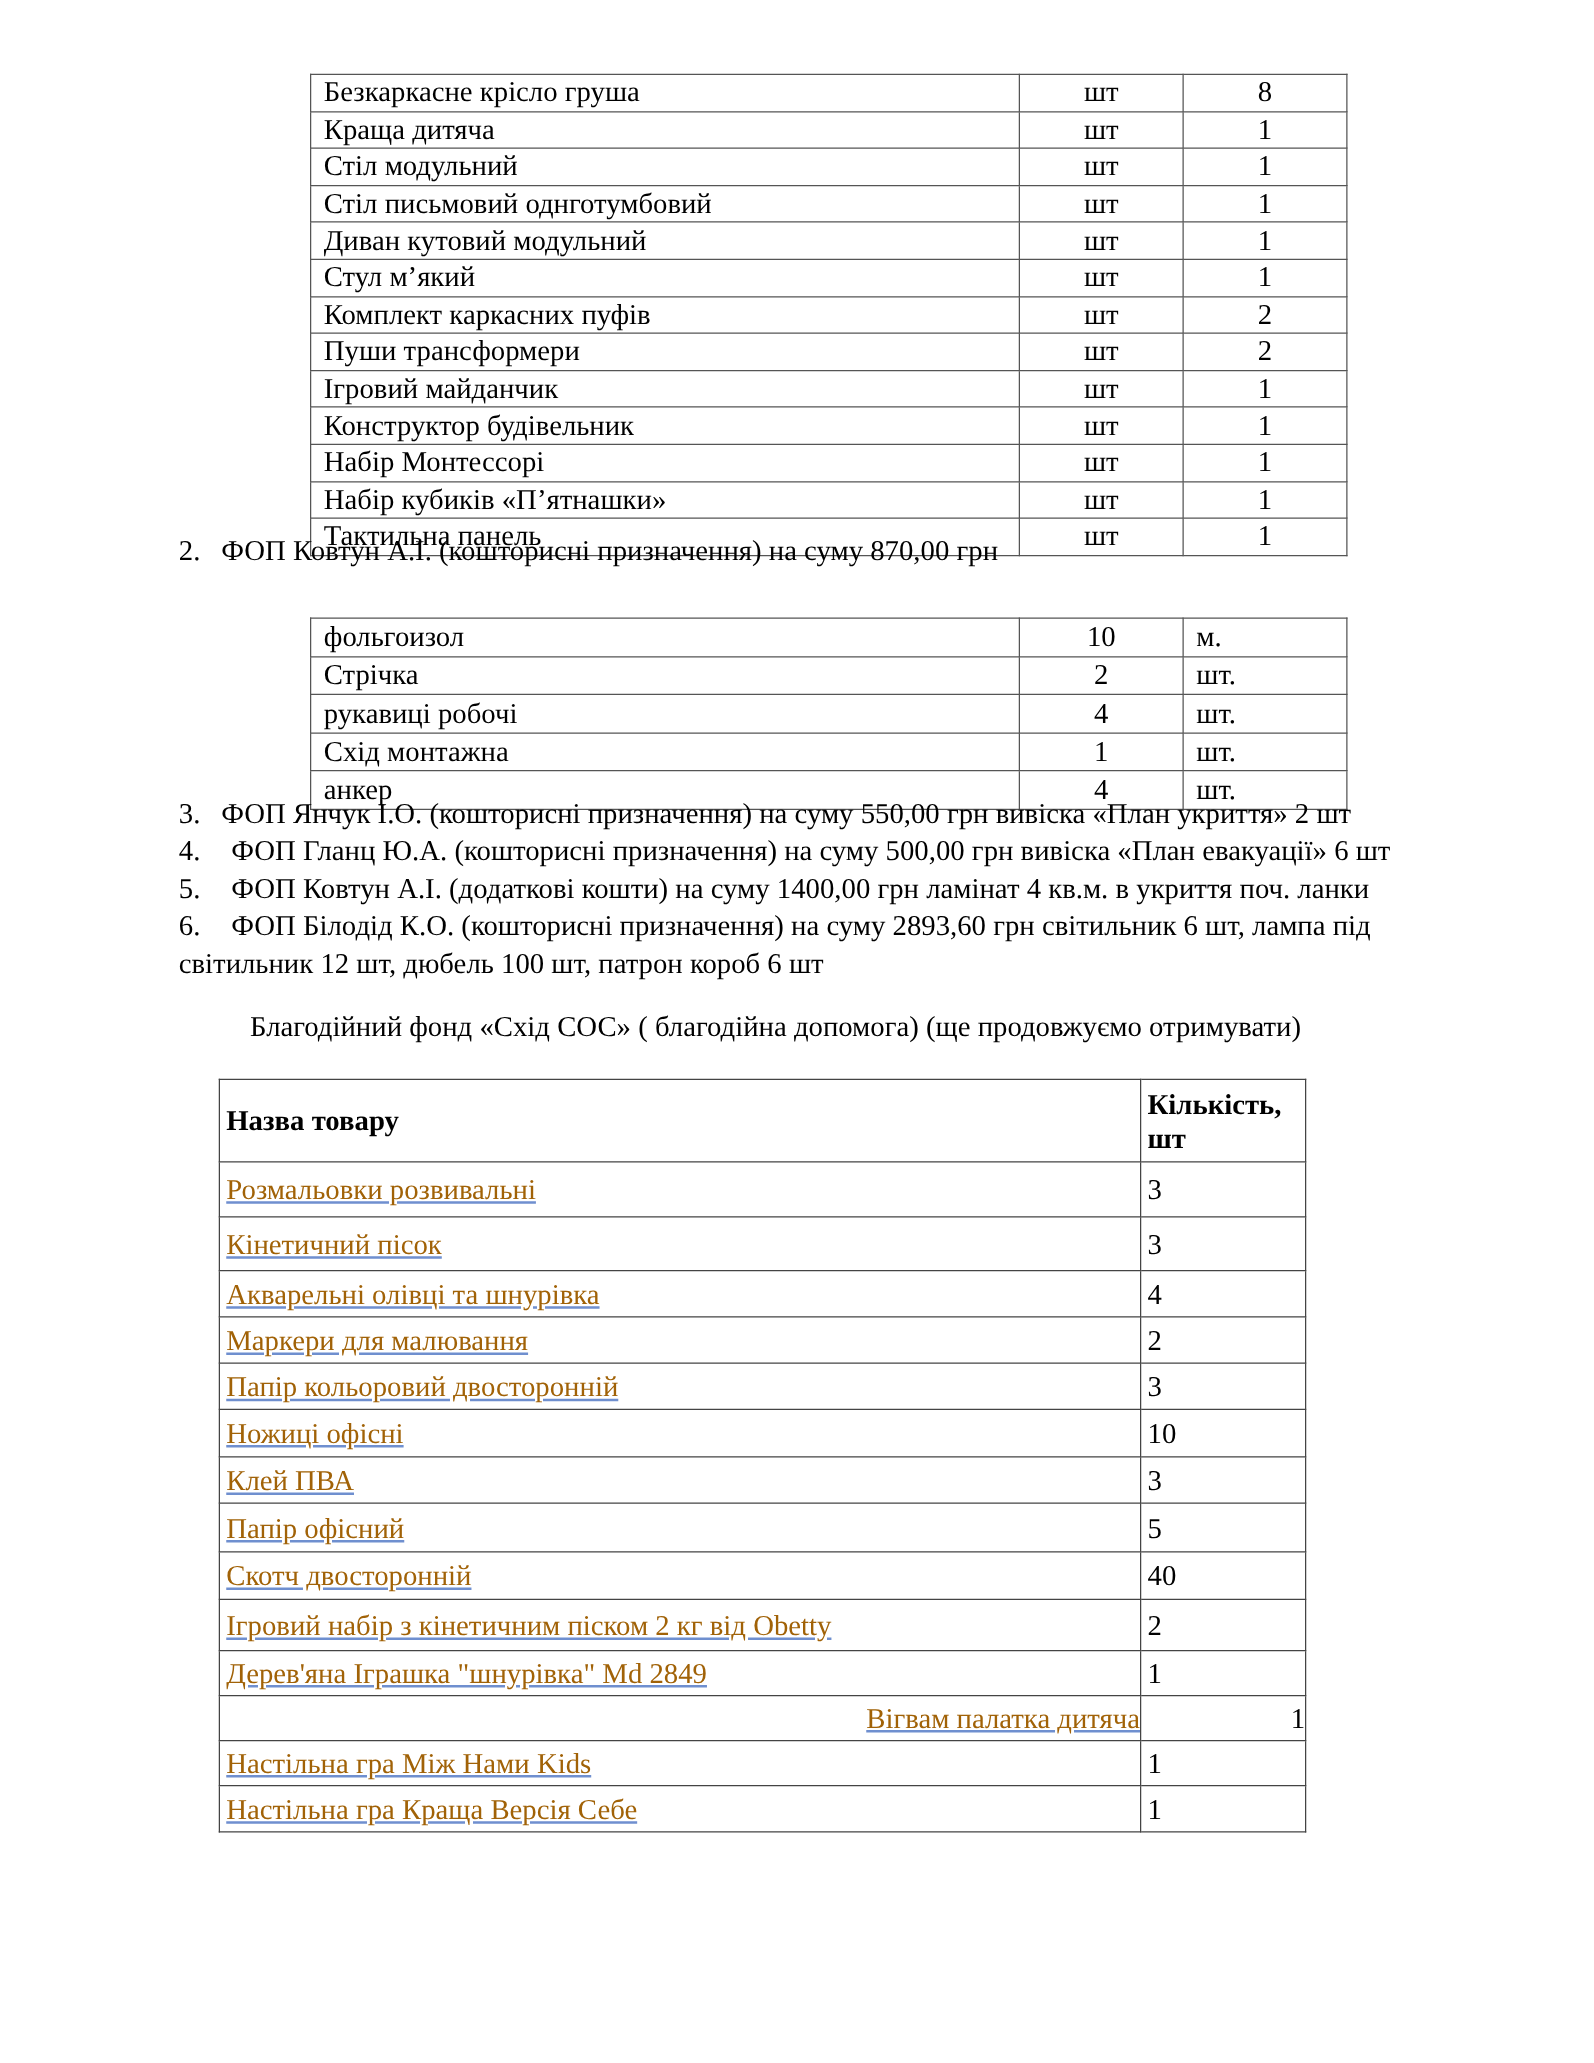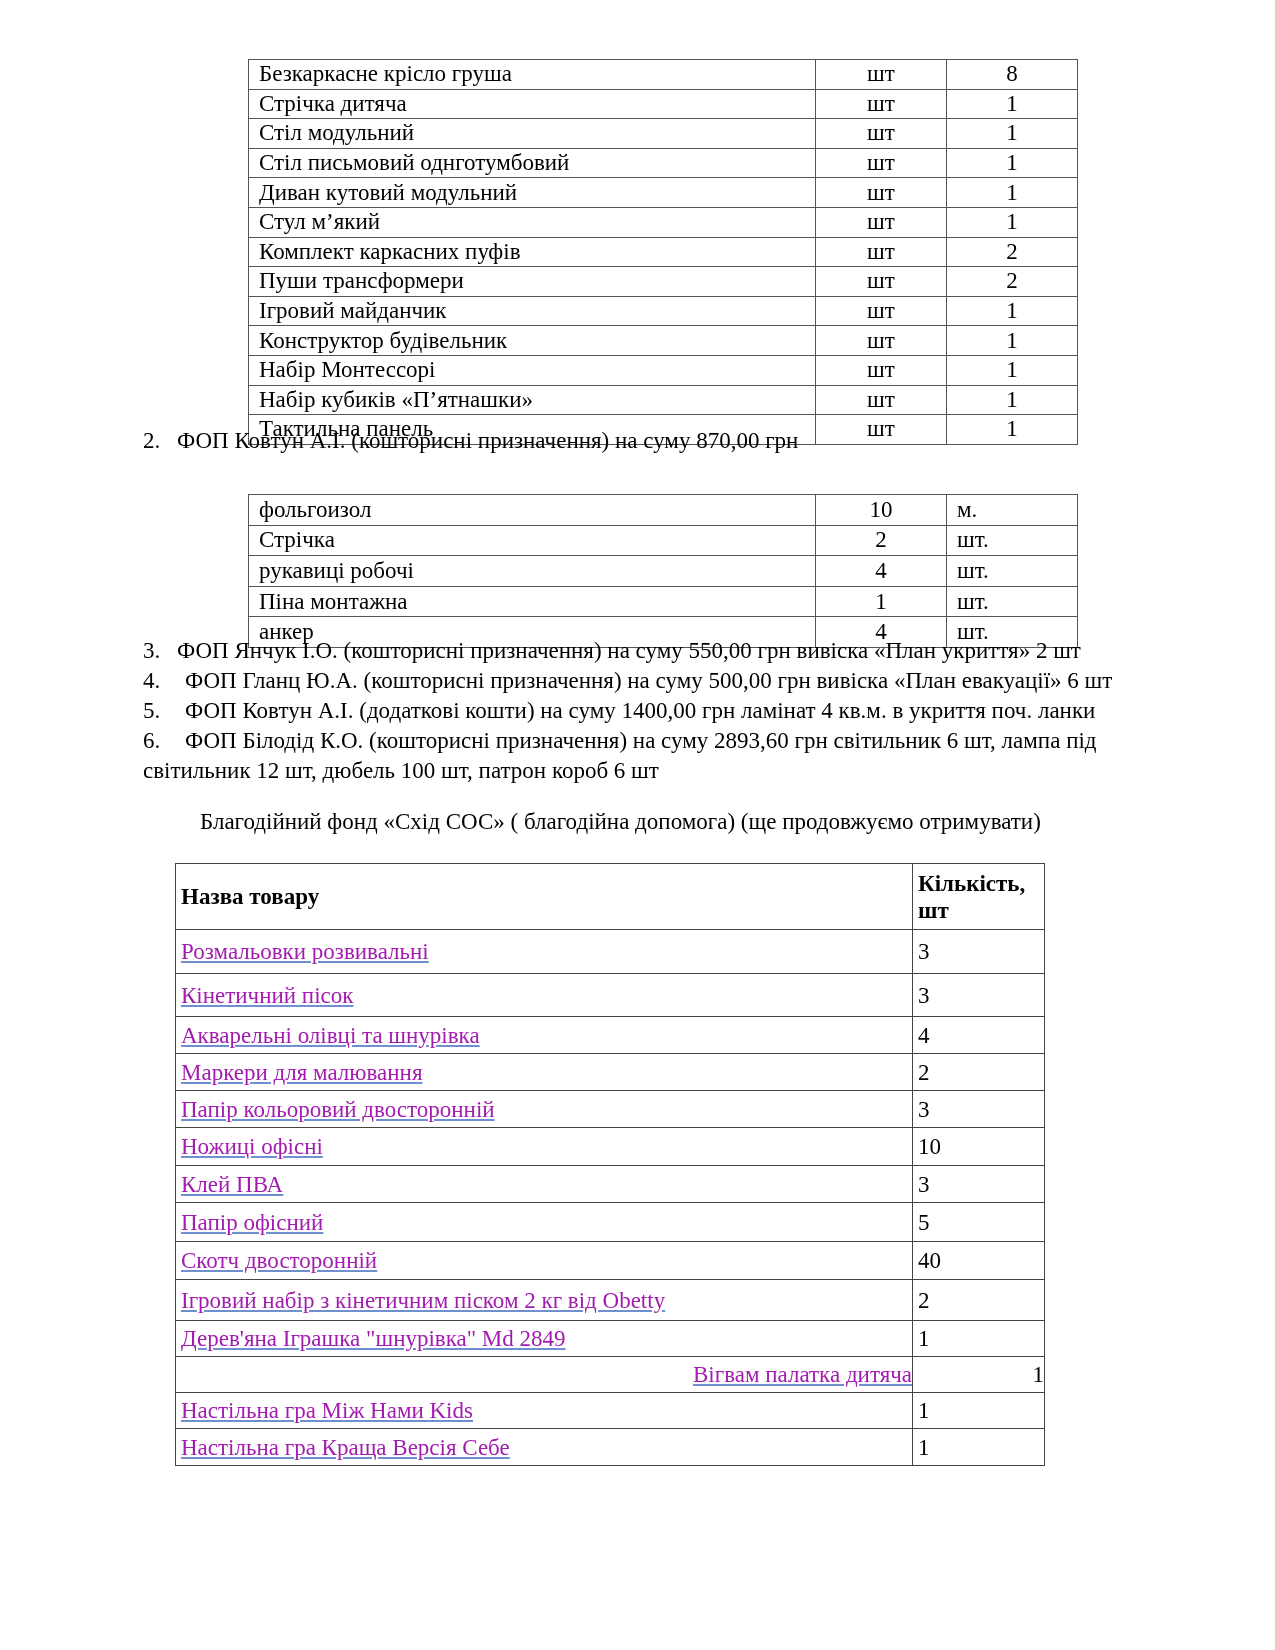--- a/index.html
+++ b/index.html
@@ -28,34 +28,34 @@
 
     .para { font-size: 23px; line-height: 28px; white-space: nowrap; }
     .num { display: inline-block; }
 
     
     #t3 { left: 175px; top: 863px; }
     #t3 td { border: 1px solid #444; font-size: 23px; line-height: 27px; vertical-align: middle; }
     #t3 td.name { width: 730px; padding-left: 5px; }
     #t3 td.qty { width: 125px; padding-left: 5px; }
     #t3 th { border: 1px solid #444; font-weight: bold; font-size: 23px; line-height: 27px; text-align: left; vertical-align: middle; padding-left: 5px; }
-    #t3 a { color: #a21caf; text-decoration: underline; text-decoration-color: #6f8fcf; }
+    #t3 a { color: #a16207; text-decoration: underline; text-decoration-color: #6f8fcf; }
   </style>
 </head>
 <body>
 
 <table id="t1">
   <tbody id="t1body">
       <tr>
         <td class="name">Безкаркасне крісло груша</td>
         <td class="unit">шт</td>
         <td class="qty">8</td>
       </tr>
       <tr>
-        <td class="name">Стрічка дитяча</td>
+        <td class="name">Краща дитяча</td>
         <td class="unit">шт</td>
         <td class="qty">1</td>
       </tr>
       <tr>
         <td class="name">Стіл модульний</td>
         <td class="unit">шт</td>
         <td class="qty">1</td>
       </tr>
       <tr>
         <td class="name">Стіл письмовий однготумбовий</td>
@@ -125,21 +125,21 @@
         <td class="name">Стрічка</td>
         <td class="qty">2</td>
         <td class="unit">шт.</td>
       </tr>
       <tr>
         <td class="name">рукавиці робочі</td>
         <td class="qty">4</td>
         <td class="unit">шт.</td>
       </tr>
       <tr>
-        <td class="name">Піна монтажна</td>
+        <td class="name">Схід монтажна</td>
         <td class="qty">1</td>
         <td class="unit">шт.</td>
       </tr>
       <tr>
         <td class="name">анкер</td>
         <td class="qty">4</td>
         <td class="unit">шт.</td>
       </tr>
     </tbody>
 </table>

